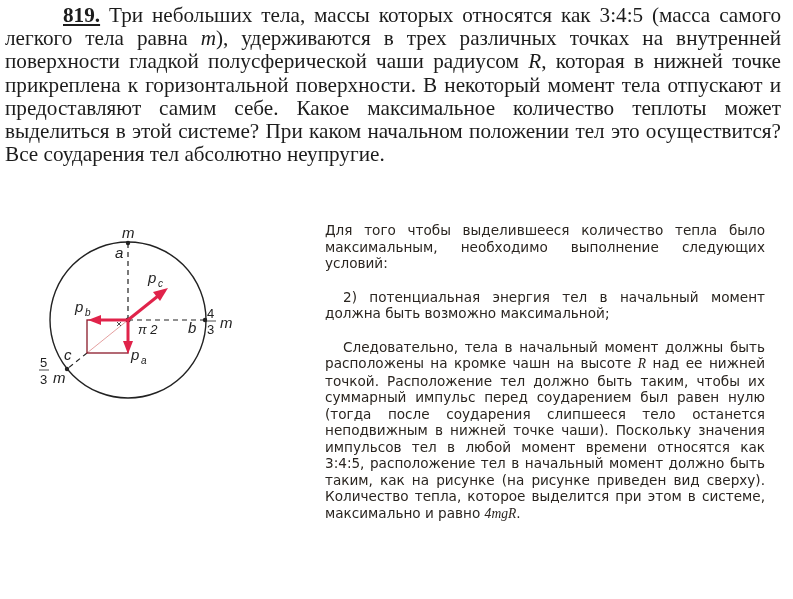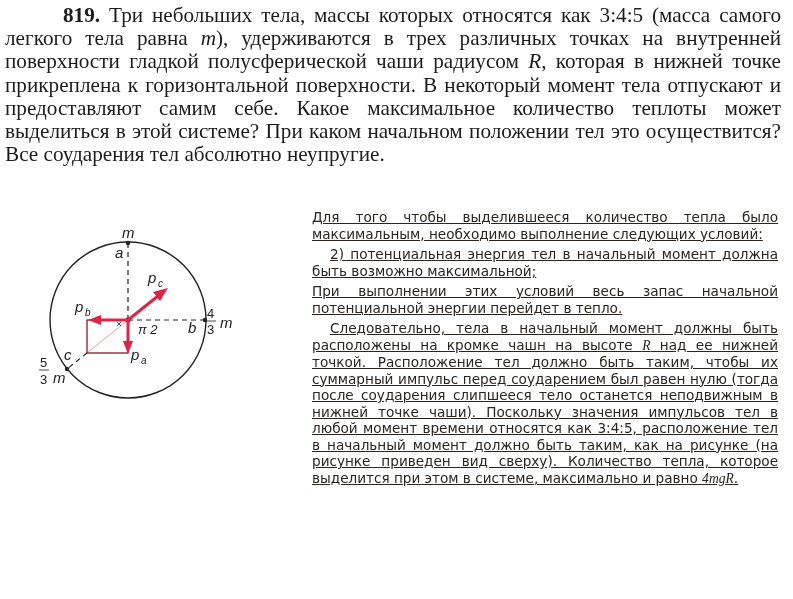--- a/index.html
+++ b/index.html
@@ -1,22 +1,22 @@
 <!DOCTYPE html>
 <html><head>
 <meta charset="utf-8">
 <style>
   html, body { margin:0; padding:0; }
   body { width:793px; height:599px; background:#ffffff; position:relative; overflow:hidden; font-family:"Liberation Serif", serif; color:#1a1a1a; }
   .problem { position:absolute; left:5px; top:4px; width:776px; font-family:"Liberation Serif", serif; font-size:21.2px; line-height:23.2px; text-align:justify; color:#1c1c1c; }
   .problem p { margin:0; text-indent:58px; }
-  .problem .num { font-weight:bold; }
+  .problem .num { font-weight:bold;text-decoration:underline; }
   .diagram { position:absolute; left:0; top:200px; width:300px; height:200px; }
   .solution { position:absolute; left:308px; top:205px; width:474px; font-family:"DejaVu Sans", sans-serif; font-size:13.6px; line-height:16.5px; color:#2a2520; text-align:justify; }
-  .solution p { margin:4px;text-decoration:underline; }
+  .solution p { margin:17px; }
   .solution .ind { text-indent:18px; }
   .solution .lead { text-indent:0; }
   .it { font-style:italic; font-family:"Liberation Serif", serif; }
 </style>
 </head>
 <body>
 
 <div class="problem">
   <p><span class="num">819.</span><span> Три небольших тела, массы которых относятся как 3:4:5 (масса самого легкого тела равна </span><span class="it">m</span><span>), удерживаются в трех различных точках на внутренней поверхности гладкой полусферической чаши радиусом </span><span class="it">R</span><span>, которая в нижней точке прикреплена к горизонтальной поверхности. В некоторый момент тела отпускают и предоставляют самим себе. Какое максимальное количество теплоты может выделиться в этой системе? При каком начальном положении тел это осуществится? Все соударения тел абсолютно неупругие.</span></p>
 </div>
@@ -59,15 +59,14 @@
     <text x="40" y="367" font-size="13" font-style="normal">5</text>
     <line x1="39" y1="370" x2="49" y2="370" stroke="#222" stroke-width="0.8"></line>
     <text x="40" y="384" font-size="13" font-style="normal">3</text>
     <text x="53" y="383">m</text>
   </g>
 </svg>
 
 <div class="solution">
   <p class="lead">Для того чтобы выделившееся количество тепла было максимальным, необходимо выполнение следующих условий:</p>
   <p class="ind">2) потенциальная энергия тел в начальный момент должна быть возможно максимальной;</p>
-  <p class="lead">При выполнении этих условий весь запас начальной потенциальной энергии перейдет в тепло.</p>
   <p class="ind"><span>Следовательно, тела в начальный момент должны быть расположены на кромке чашн на высоте </span><span class="it">R</span><span> над ее нижней точкой. Расположение тел должно быть таким, чтобы их суммарный импульс перед соударением был равен нулю (тогда после соударения слипшееся тело останется неподвижным в нижней точке чаши). Поскольку значения импульсов тел в любой момент времени относятся как 3:4:5, расположение тел в начальный момент должно быть таким, как на рисунке (на рисунке приведен вид сверху). Количество тепла, которое выделится при этом в системе, максимально и равно </span><span class="it">4mgR</span><span>.</span></p>
 </div>
 
 </body></html>

